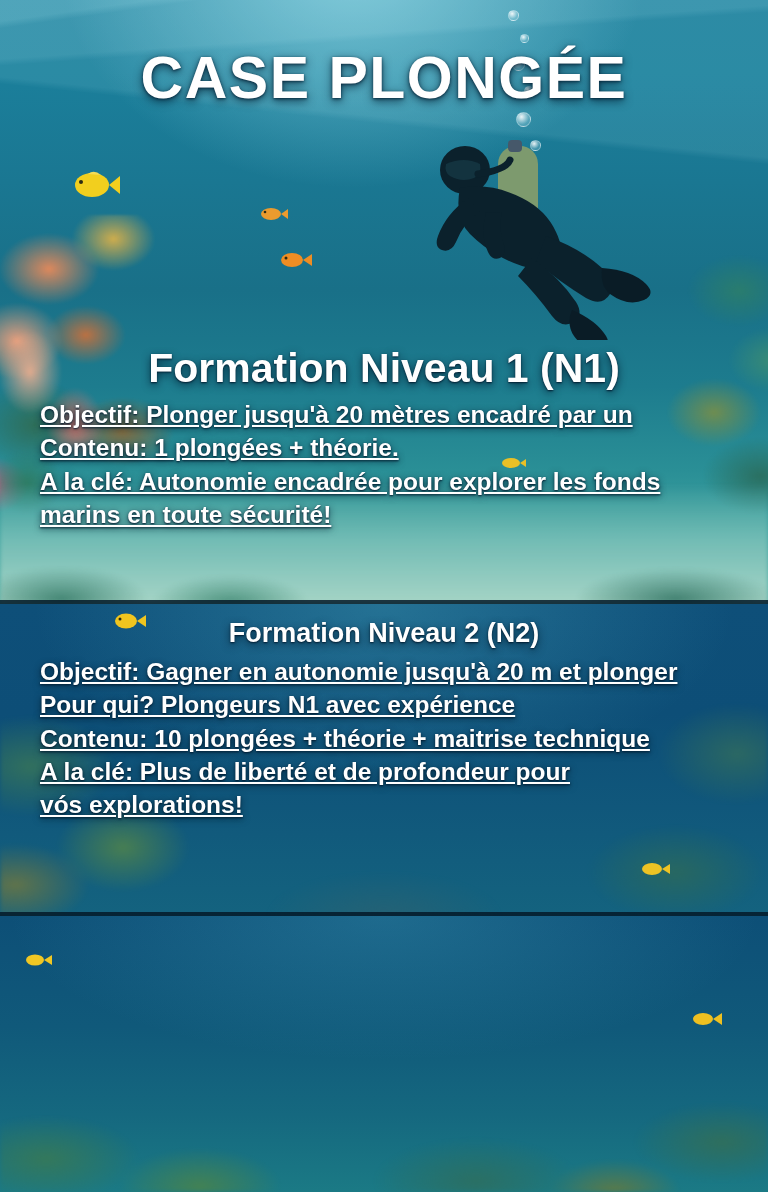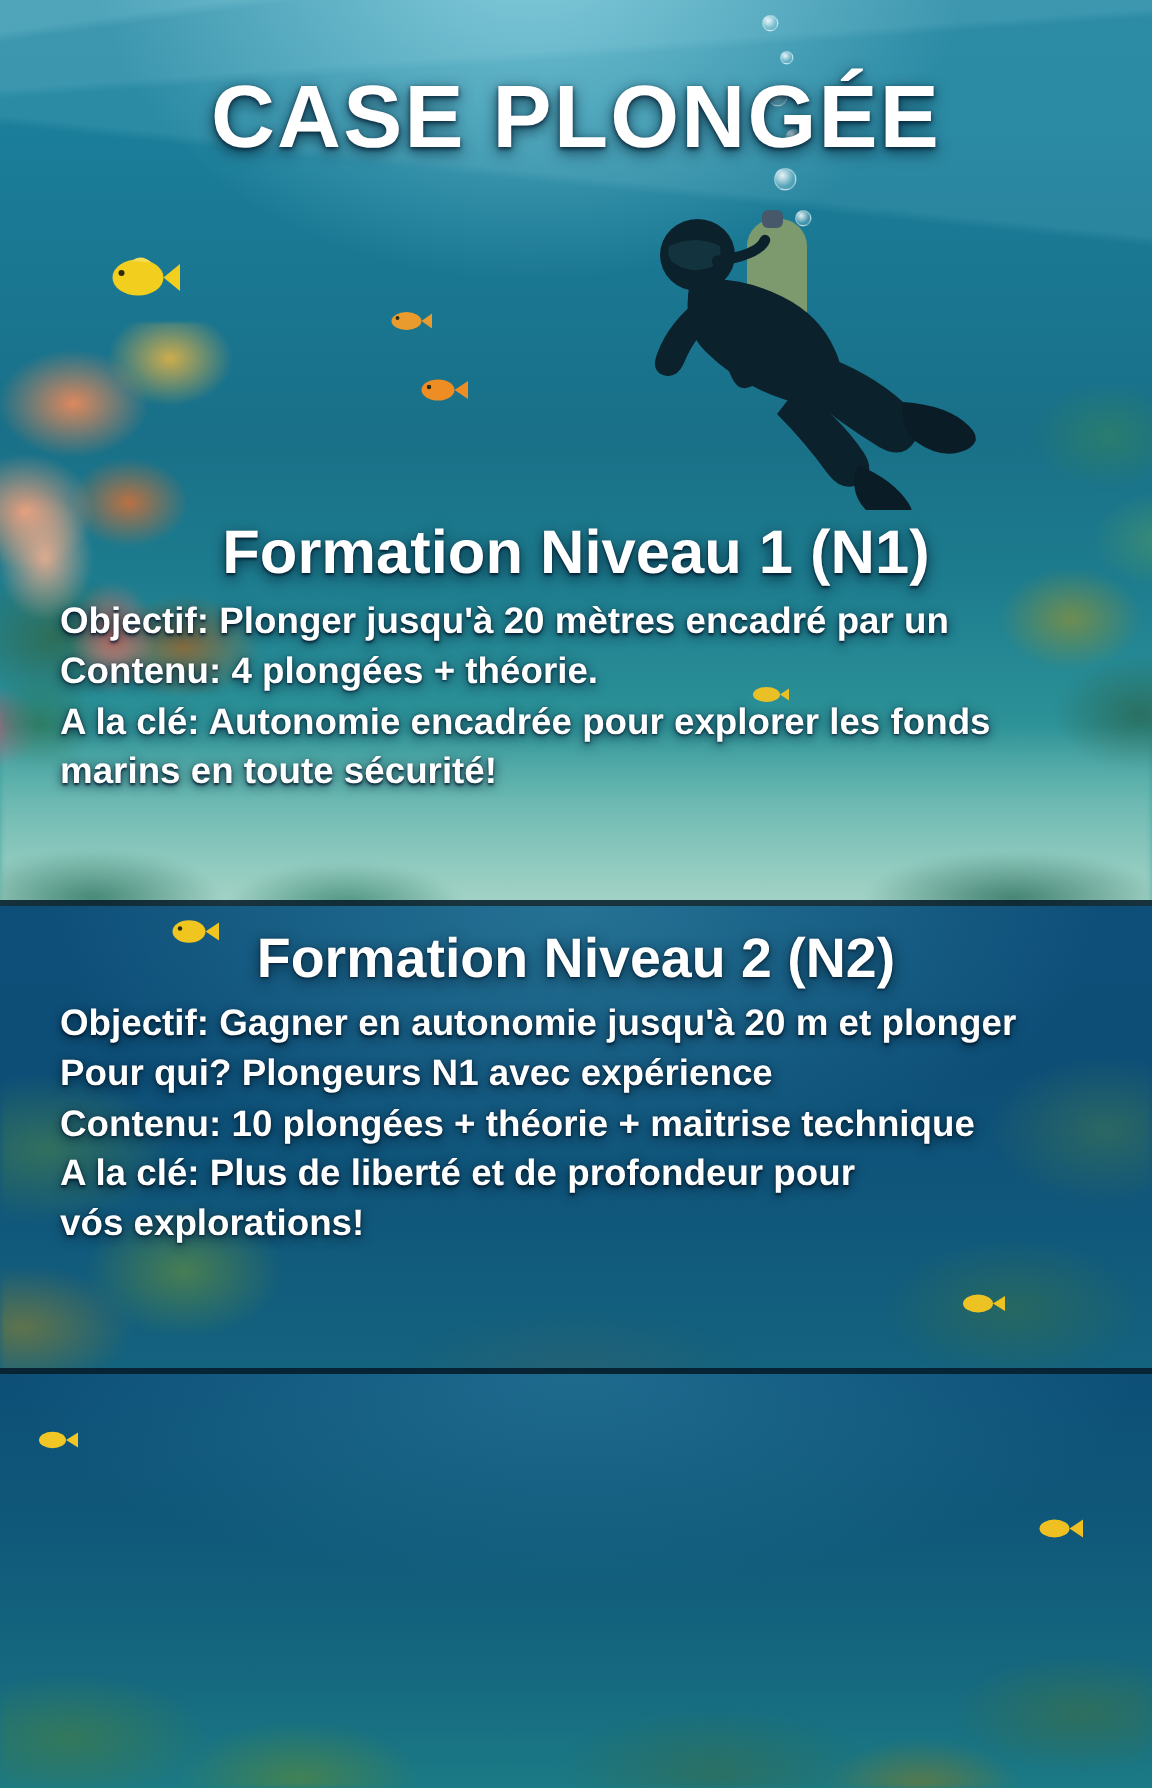--- a/index.html
+++ b/index.html
@@ -191,27 +191,27 @@
   }
   .section-body {
     margin: 0;
     padding: 0 36px 0 40px;
     font-size: 24.5px;
     line-height: 1.36;
     font-weight: bold;
     color: #ffffff;
     text-shadow: 0 2px 7px rgba(0,30,50,0.85), 0 1px 2px rgba(0,20,40,0.9);
   }
-  .section-body .line { display: block; white-space: pre-wrap; }
+  .section-body .line { display: block; white-space: pre-wrap; text-decoration: underline; }
 
   .sec-1 { top: 345px; }
   .sec-2 { top: 618px; }
   .sec-3 { top: 935px; }
   .sec-1 .section-title { font-size: 41px; }
-  .sec-2 .section-title { font-size: 37px; }
+  .sec-2 .section-title { font-size: 27px; }
   .sec-3 .section-title { font-size: 39px; }
 </style>
 </head>
 <body>
 
 <div class="poster">
 
   <div class="band band-1">
     <div class="b1-water"></div>
     <div class="b1-rays"></div>
@@ -341,21 +341,21 @@
   </div>
 
   <div class="content">
 
     <div class="poster-title">CASE PLONGÉE</div>
 
     <div class="section sec-1">
       <div class="section-title">Formation Niveau 1 (N1)</div>
       <div class="section-body">
         <span class="line">Objectif: Plonger jusqu'à 20 mètres encadré par un</span>
-        <span class="line">Contenu: 4 plongées + théorie.</span>
+        <span class="line">Contenu: 1 plongées + théorie.</span>
         <span class="line">A la clé: Autonomie encadrée pour explorer les fonds</span>
         <span class="line">marins en toute sécurité!</span>
       </div>
     </div>
 
     <div class="section sec-2">
       <div class="section-title">Formation Niveau 2 (N2)</div>
       <div class="section-body">
         <span class="line">Objectif: Gagner en autonomie jusqu'à 20 m et plonger</span>
         <span class="line">Pour qui? Plongeurs N1 avec expérience</span>

